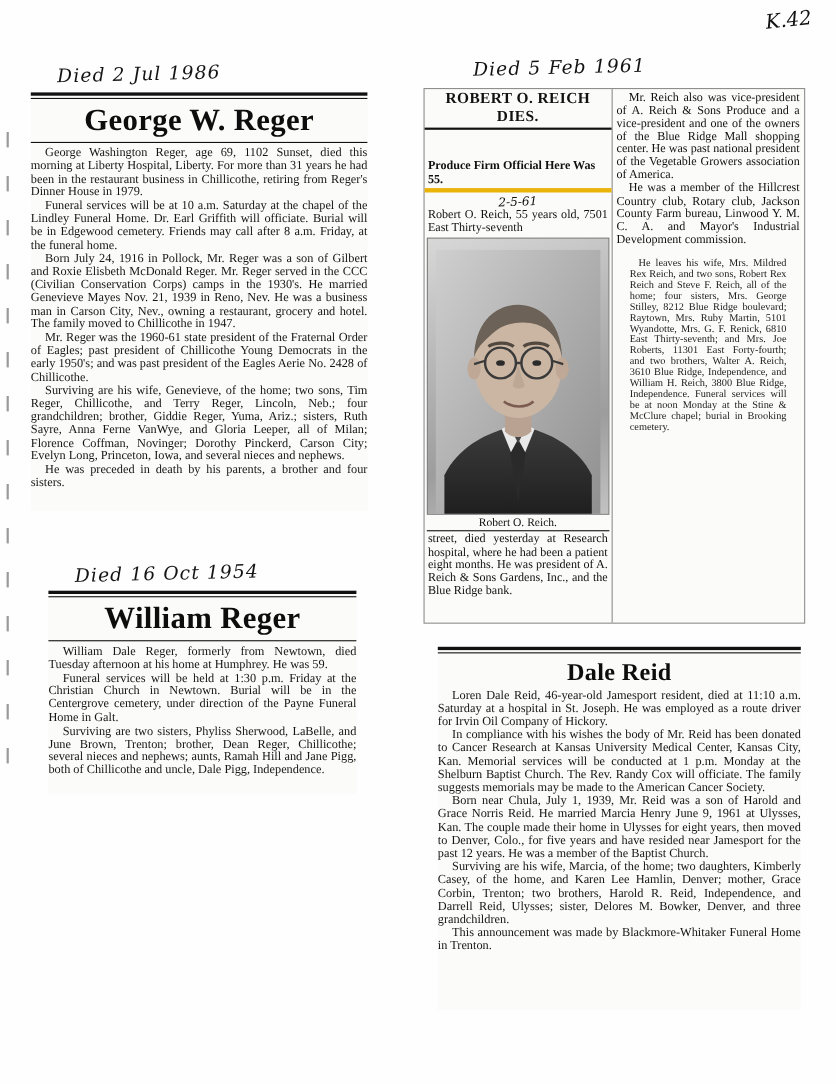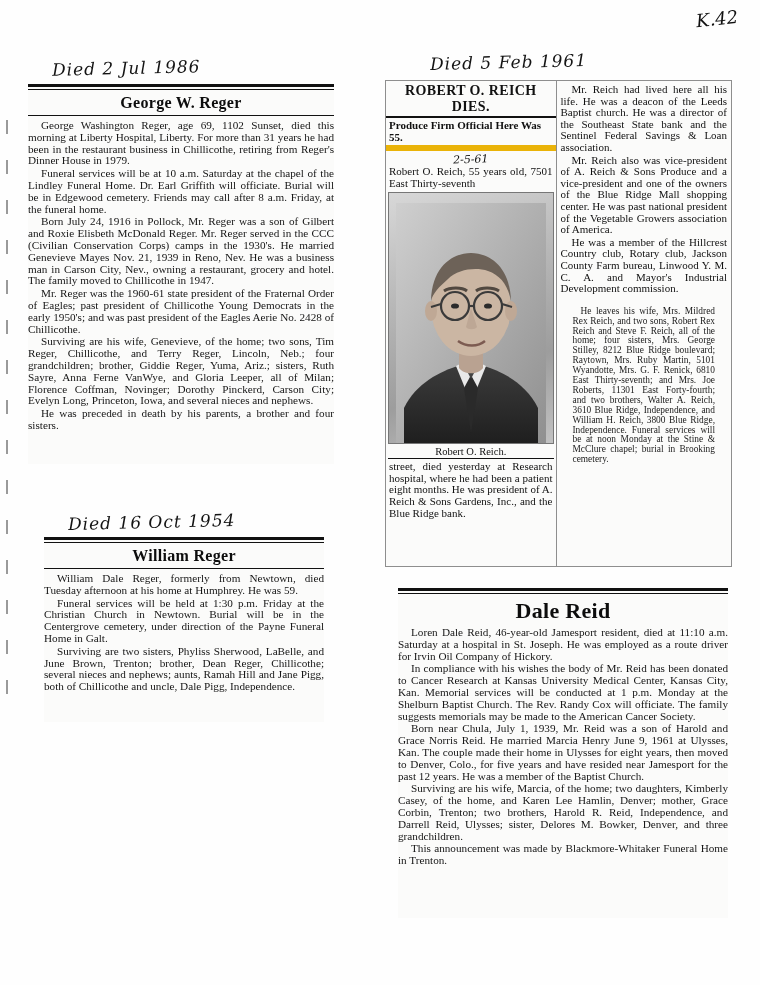--- a/index.html
+++ b/index.html
@@ -57,21 +57,21 @@
     margin: 0 0 2px 0;
   }
   .rule-thin {
     border-top: 1px solid #111;
     margin: 0 0 4px 0;
   }
 
   .headline {
     font-family: "Liberation Serif", serif;
     font-weight: bold;
-    font-size: 16px;
+    font-size: 28px;
     text-align: center;
     letter-spacing: 0.3px;
     margin: 2px 0 3px 0;
     color: #0d0d0d;
   }
   .headline.small {
     font-size: 22px;
   }
 
   .body-col p {
@@ -225,21 +225,21 @@
 
   <div class="handwritten" style="left:430px; top:52px;">Died 5 Feb 1961</div>
 
   <div class="clip bordered" style="left:385px; top:80px; width:345px; height:485px;">
     <div style="display:flex; height:100%;">
 
       <div style="width:170px; border-right:1px solid #8e8e8e; display:flex; flex-direction:column;">
         <div style="border-bottom:2px solid #111;">
           <div class="reich-head">ROBERT O. REICH DIES.</div>
         </div>
-        <div style="border-bottom:6px solid #eab308;">
+        <div style="border-bottom:4px solid #eab308;margin-top:26px;">
           <div class="reich-sub">Produce Firm Official Here Was 55.</div>
         </div>
         <div class="reich-date" style="padding-top:2px;">2-5-61</div>
         <div class="reich-lead">Robert O. Reich, 55 years old, 7501 East Thirty-seventh</div>
 
         <div class="photo-box">
           <svg class="portrait" width="150" height="245" viewBox="0 0 150 245">
             <defs>
               <linearGradient id="bgGrad" x1="0" y1="0" x2="1" y2="1">
                 <stop offset="0%" stop-color="#cfcfcf"></stop>
@@ -286,21 +286,20 @@
           </svg>
         </div>
 
         <div class="caption">Robert O. Reich.</div>
         <div style="border-top:1px solid #111; margin:0 2px;"></div>
         <div class="reich-lead" style="padding-top:2px;">street, died yesterday at Research hospital, where he had been a patient eight months. He was president of A. Reich &amp; Sons Gardens, Inc., and the Blue Ridge bank.</div>
       </div>
 
       <div style="width:175px; padding:3px 4px 0 4px; box-sizing:border-box;">
         <div class="col-text">
-          <p>Mr. Reich had lived here all his life. He was a deacon of the Leeds Baptist church. He was a director of the Southeast State bank and the Sentinel Federal Savings &amp; Loan association.</p>
           <p>Mr. Reich also was vice-president of A. Reich &amp; Sons Produce and a vice-president and one of the owners of the Blue Ridge Mall shopping center. He was past national president of the Vegetable Growers association of America.</p>
           <p>He was a member of the Hillcrest Country club, Rotary club, Jackson County Farm bureau, Linwood Y. M. C. A. and Mayor's Industrial Development commission.</p>
         </div>
         <div class="dense" style="margin-top:3px;">
           <p>He leaves his wife, Mrs. Mildred Rex Reich, and two sons, Robert Rex Reich and Steve F. Reich, all of the home; four sisters, Mrs. George Stilley, 8212 Blue Ridge boulevard; Raytown, Mrs. Ruby Martin, 5101 Wyandotte, Mrs. G. F. Renick, 6810 East Thirty-seventh; and Mrs. Joe Roberts, 11301 East Forty-fourth; and two brothers, Walter A. Reich, 3610 Blue Ridge, Independence, and William H. Reich, 3800 Blue Ridge, Independence. Funeral services will be at noon Monday at the Stine &amp; McClure chapel; burial in Brooking cemetery.</p>
         </div>
       </div>
 
     </div>
   </div>

